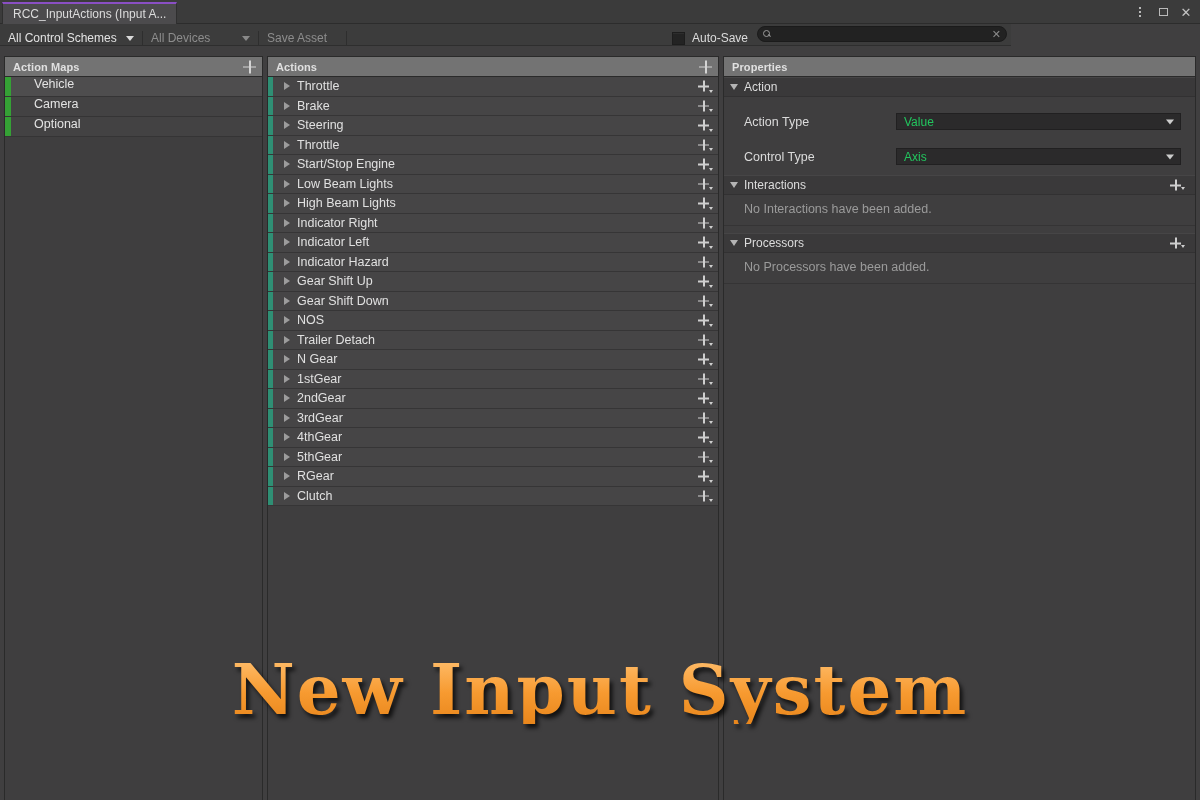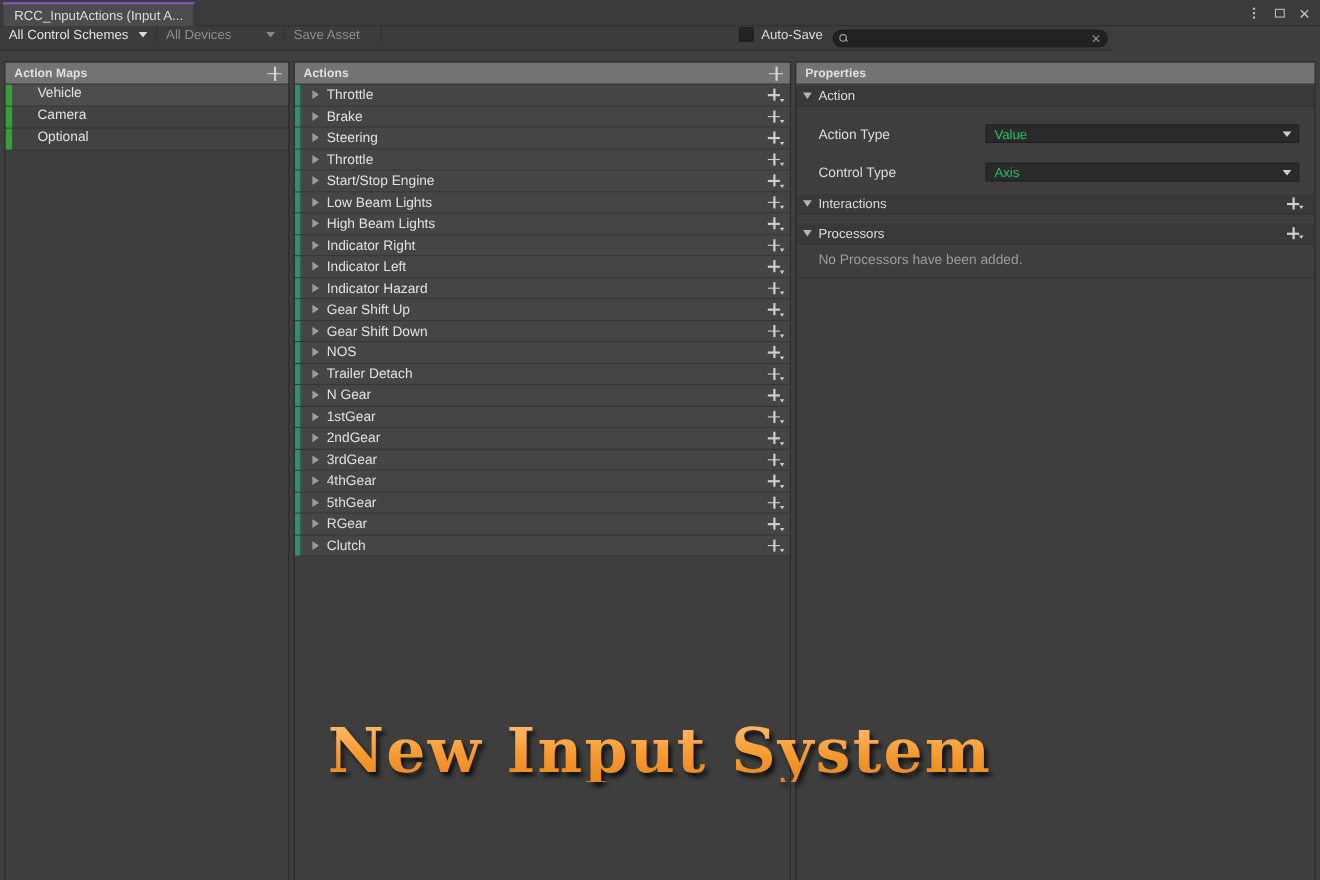--- a/index.html
+++ b/index.html
@@ -76,21 +76,21 @@
   .xg { font-size: 13px; line-height: 13px; color: #c2c2c2; }
 
   
   .toolbar {
     position: absolute;
     left: 0; top: 24px;
     width: 1011px; height: 22px;
     background: #3c3c3c;
     border-bottom: 1px solid #2e2e2e;
     display: flex;
-    align-items: flex-start;
+    align-items: flex-end;
   }
   .tb-btn {
     display: flex; align-items: center;
     padding: 0 8px;
     font-size: 12px;
     border-right: 1px solid #2e2e2e;
     background: #3c3c3c;
     white-space: nowrap;
   }
   .tb-btn.schemes { color: #e2e2e2; width: 143px; justify-content: space-between; }
@@ -316,21 +316,21 @@
     border-bottom: 1px solid #353435;
   }
 
   
   .overlay-title {
     position: absolute;
     left: 0; right: 0;
     top: 655px;
     text-align: center;
     font-family: "DejaVu Serif", serif;
-    font-size: 56px;
+    font-size: 69px;
     font-weight: bold;
     letter-spacing: 2px;
     line-height: 1;
     background: linear-gradient(#ffc070, #f79a30 55%, #e8861c);
     -webkit-background-clip: text;
     background-clip: text;
     color: transparent;
     -webkit-text-stroke: 0px transparent;
     filter: drop-shadow(3px 4px 2px rgba(0,0,0,.72));
     pointer-events: none;
@@ -643,20 +643,21 @@
       </div>
 
       <div style="height:8px"></div>
 
       <div class="section-header">
         <span class="tri"></span>
         <span class="stitle">Interactions</span>
         <span class="plus-small" style="right:14px"></span>
         <span class="plus-caret" style="right:10px;bottom:4px"></span>
       </div>
+      <div class="empty-note">No Interactions have been added.</div>
 
       <div style="height:7px"></div>
 
       <div class="section-header">
         <span class="tri"></span>
         <span class="stitle">Processors</span>
         <span class="plus-small" style="right:14px"></span>
         <span class="plus-caret" style="right:10px;bottom:4px"></span>
       </div>
       <div class="empty-note">No Processors have been added.</div>

